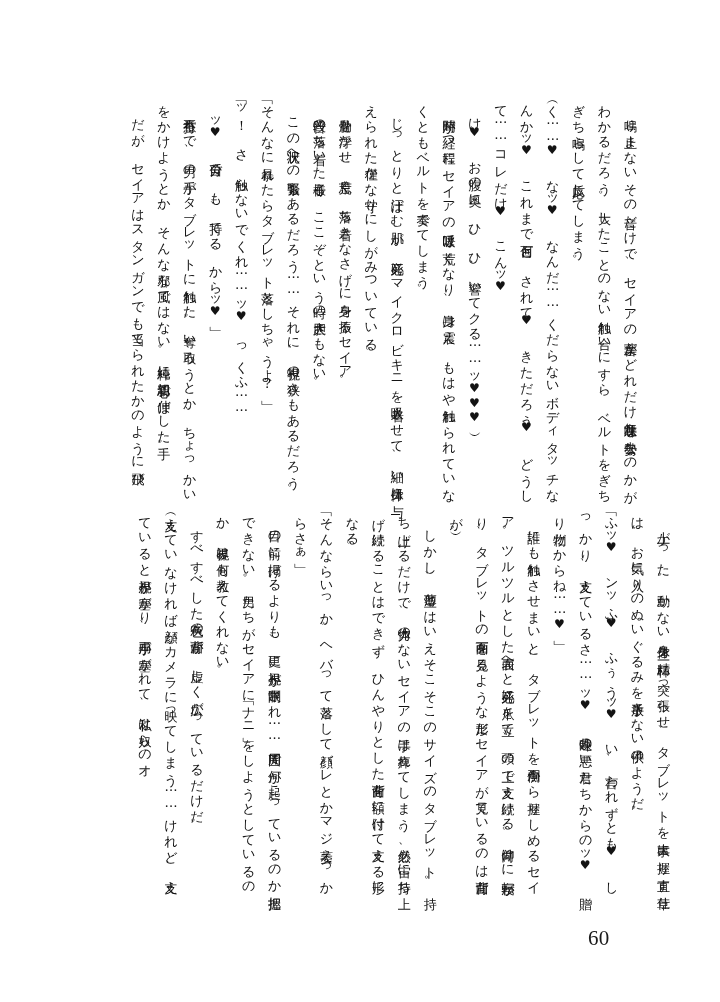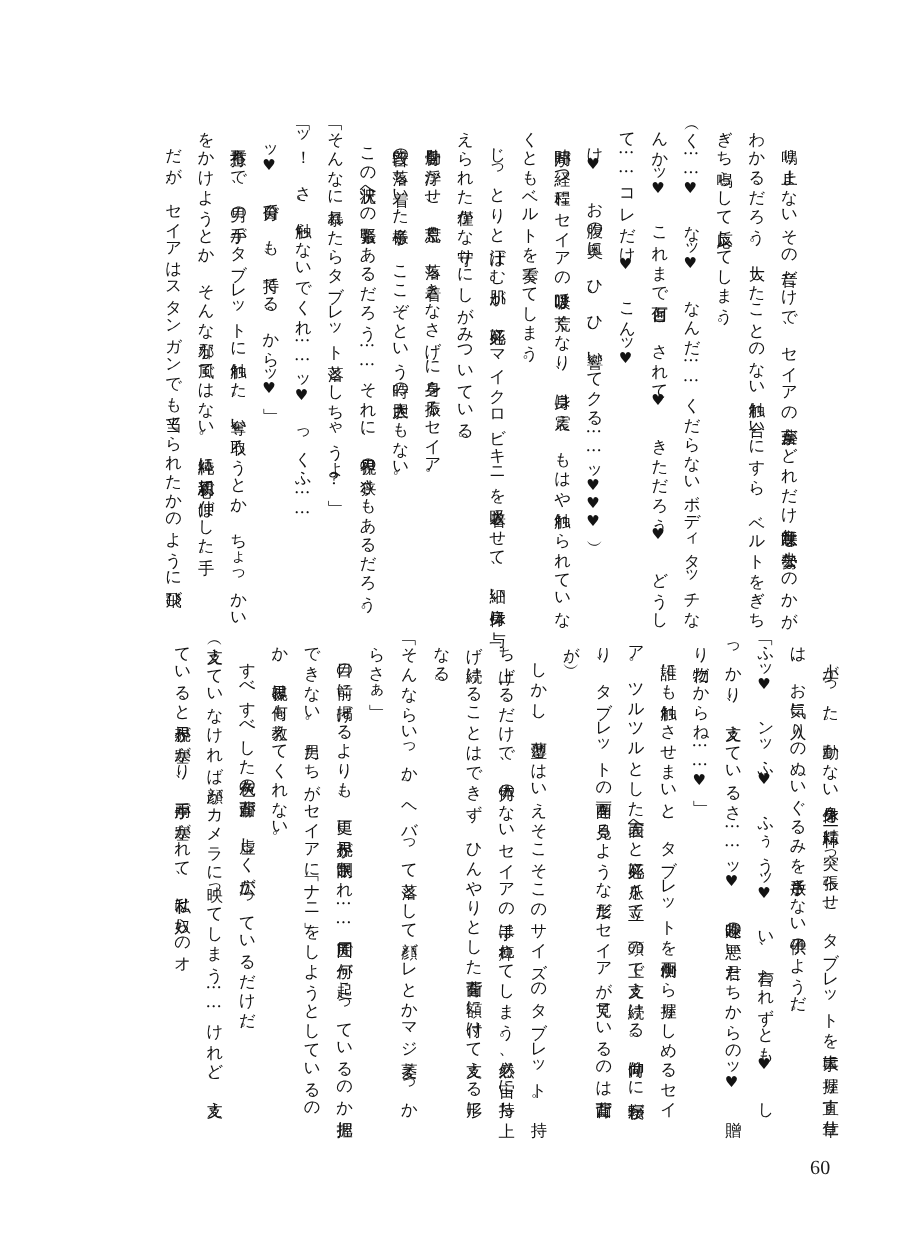--- a/index.html
+++ b/index.html
@@ -63,24 +63,24 @@
   }
 
   
   .hv {
     font-size: 0.92em;
     line-height: 1;
   }
 
   #page-number {
     position: absolute;
-    left: 648px;
+    left: 588px;
     top: 926px;
     font-family: "Liberation Serif", "DejaVu Serif", serif;
-    font-size: 16px;
+    font-size: 21px;
     color: #1a1a1a;
     letter-spacing: 0.3px;
   }
 </style>
 </head>
 <body>
 
 <div class="page">
 
   <div class="vblock" id="block-upper"><p>鳴り止まないその音だけで、セイアの言葉がどれだけ無意味な去勢なのかがわかるだろう。大したことのない触れ合いにすら、ベルトをぎちぎち鳴らして反応してしまう。</p><p class="noindent">（く……<span class="hv">♥</span>　なッ<span class="hv">♥</span>　なんだ……くだらないボディタッチなんかッ<span class="hv">♥</span>　これまで何百と、されて<span class="hv">♥</span>　きただろう<span class="hv">♥</span>　どうして……コレだけ<span class="hv">♥</span>　こんッ<span class="hv">♥</span></p><p>け<span class="hv">♥</span>　お腹の奥に、ひ、ひ、響いてクる……ッ<span class="hv">♥</span><span class="hv">♥</span><span class="hv">♥</span>）</p><p>時間が経つ程にセイアの呼吸は荒くなり、身は震え、もはや触れられていなくともベルトを奏でてしまう。</p><p>じっとりと汗ばむ肌が、必死にマイクロビキニを吸着させて、細い身体に与えられた僅かな守りにしがみついている。</p><p>肋骨を浮かせ、息荒く、落ち着きなさげに身を振るセイア。</p><p>普段の落ち着いた様子も、ここぞという時の大胆さもない。</p><p>この状況への緊張もあるだろう……それに、視界の狭さもあるだろう。</p><p class="noindent">「そんなに暴れたらタブレット落としちゃうよ?」</p><p class="noindent">「ッ！　さ、触らないでくれ……ッ<span class="hv">♥</span>　っくふ……</p><p>ッ<span class="hv">♥</span>　自分で、も、持てる、からッ<span class="hv">♥</span>」</p><p>不意打ちで、男の手がタブレットに触れた。奪い取ろうとか、ちょっかいをかけようとか、そんな邪な風ではない。純粋に親切心で伸ばした手。</p><p>だが、セイアはスタンガンでも当てられたかのように飛び</p></div>

